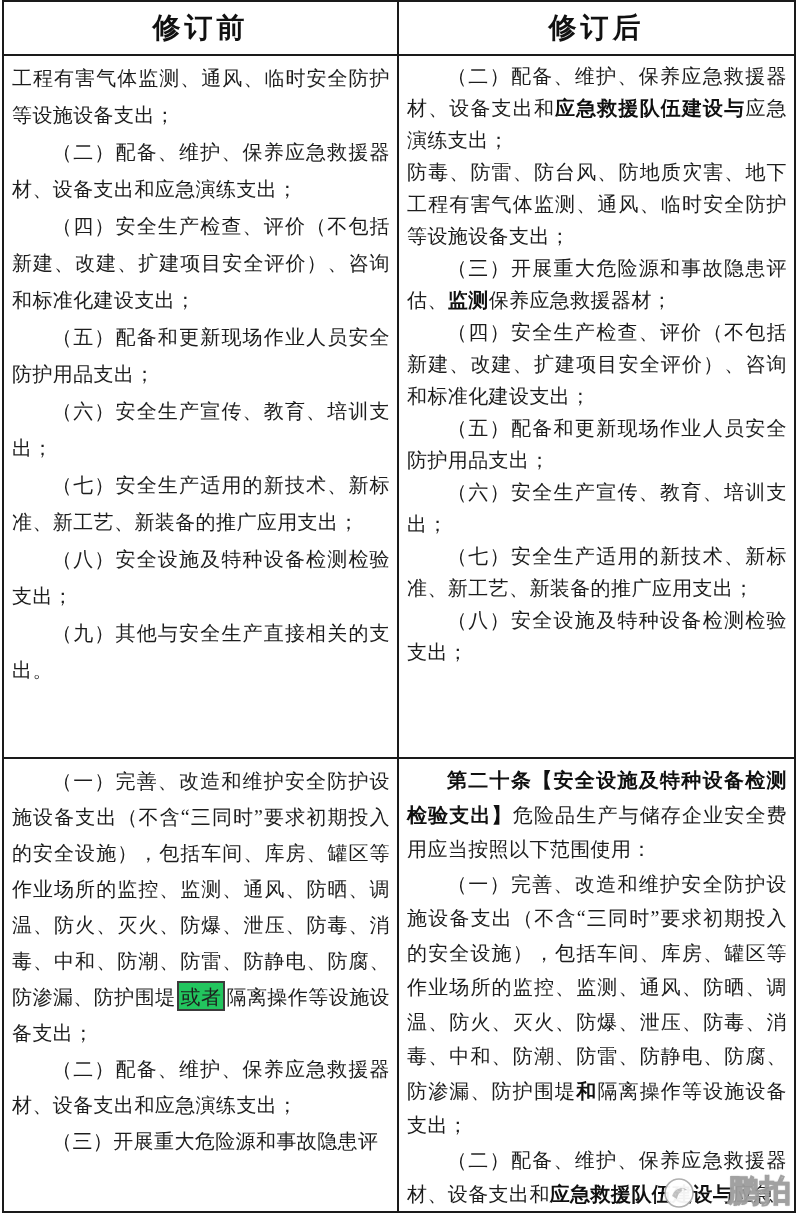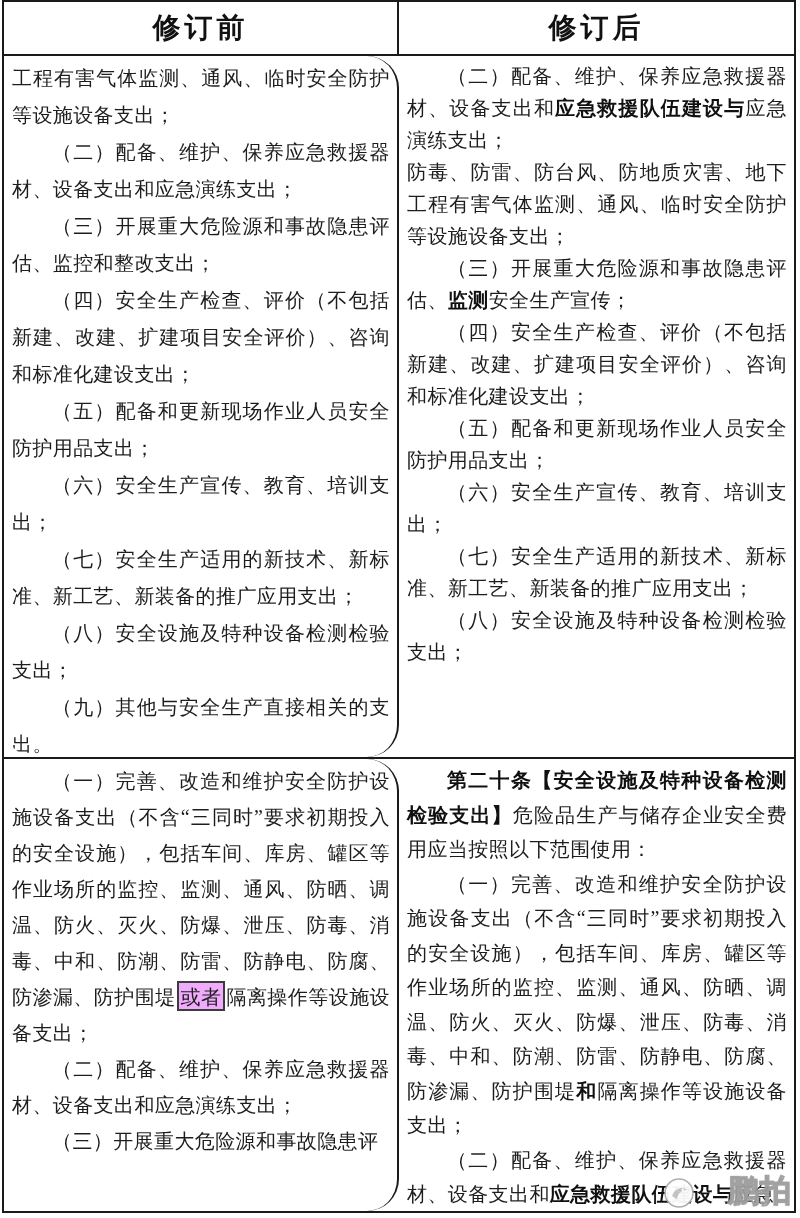--- a/index.html
+++ b/index.html
@@ -30,31 +30,30 @@
   .hcell{
     display:flex;align-items:center;justify-content:center;
     font-family:"Liberation Sans","DejaVu Sans",sans-serif;
     font-weight:700;font-size:28px;letter-spacing:4px;color:#111;
   }
   .body{
     padding:4px 7px 0 8px;
     font-size:20px;
     text-align:justify;
     text-justify:inter-ideograph;
-    border-radius:32px;
   }
   .lh37{line-height:37px;}
   .lh32{line-height:32px;}
   .lh36{line-height:36px;}
   .lh35{line-height:34.5px;}
   .para{margin:0;text-indent:2em;word-break:break-all;letter-spacing:0.4px;}
   .para.no-indent{text-indent:0;}
   .run-bold{font-weight:700;color:#101010;}
   .run-boxed{
-    background:#f0abfc;
+    background:#22c55e;
     border:2px solid #3c3c3c;
     padding:2px 2px 0 2px;
     margin:0 1px;
     display:inline-block;
     line-height:1.2;
     text-indent:0;
   }
   .watermark{
     position:absolute;
     left:664px;top:1166px;
@@ -83,32 +82,31 @@
 
     <div class="hdr-row">
       <div class="cell first hcell">修订前</div>
       <div class="cell hcell">修订后</div>
     </div>
 
     <div class="row row1">
       <div class="cell first body lh37">
           <p class="para no-indent"><span class="run-normal">工程有害气体监测、通风、临时安全防护等设施设备支出；</span></p>
           <p class="para"><span class="run-normal">（二）配备、维护、保养应急救援器材、设备支出和应急演练支出；</span></p>
-          <p class="para"><span class="run-normal">（三）开展重大危险源和事故隐患评估、监控和整改支出；</span></p>
           <p class="para"><span class="run-normal">（四）安全生产检查、评价（不包括新建、改建、扩建项目安全评价）、咨询和标准化建设支出；</span></p>
           <p class="para"><span class="run-normal">（五）配备和更新现场作业人员安全防护用品支出；</span></p>
           <p class="para"><span class="run-normal">（六）安全生产宣传、教育、培训支出；</span></p>
           <p class="para"><span class="run-normal">（七）安全生产适用的新技术、新标准、新工艺、新装备的推广应用支出；</span></p>
           <p class="para"><span class="run-normal">（八）安全设施及特种设备检测检验支出；</span></p>
           <p class="para"><span class="run-normal">（九）其他与安全生产直接相关的支出。</span></p>
         </div>
       <div class="cell body lh32">
           <p class="para"><span class="run-normal">（二）配备、维护、保养应急救援器材、设备支出和</span><span class="run-bold">应急救援队伍建设与</span><span class="run-normal">应急演练支出；</span></p>
           <p class="para no-indent"><span class="run-normal">防毒、防雷、防台风、防地质灾害、地下工程有害气体监测、通风、临时安全防护等设施设备支出；</span></p>
-          <p class="para"><span class="run-normal">（三）开展重大危险源和事故隐患评估、</span><span class="run-bold">监测</span><span class="run-normal">安全生产宣传；</span></p>
+          <p class="para"><span class="run-normal">（三）开展重大危险源和事故隐患评估、</span><span class="run-bold">监测</span><span class="run-normal">保养应急救援器材；</span></p>
           <p class="para"><span class="run-normal">（四）安全生产检查、评价（不包括新建、改建、扩建项目安全评价）、咨询和标准化建设支出；</span></p>
           <p class="para"><span class="run-normal">（五）配备和更新现场作业人员安全防护用品支出；</span></p>
           <p class="para"><span class="run-normal">（六）安全生产宣传、教育、培训支出；</span></p>
           <p class="para"><span class="run-normal">（七）安全生产适用的新技术、新标准、新工艺、新装备的推广应用支出；</span></p>
           <p class="para"><span class="run-normal">（八）安全设施及特种设备检测检验支出；</span></p>
         </div>
     </div>
 
     <div class="row row2">
       <div class="cell first body lh36">

